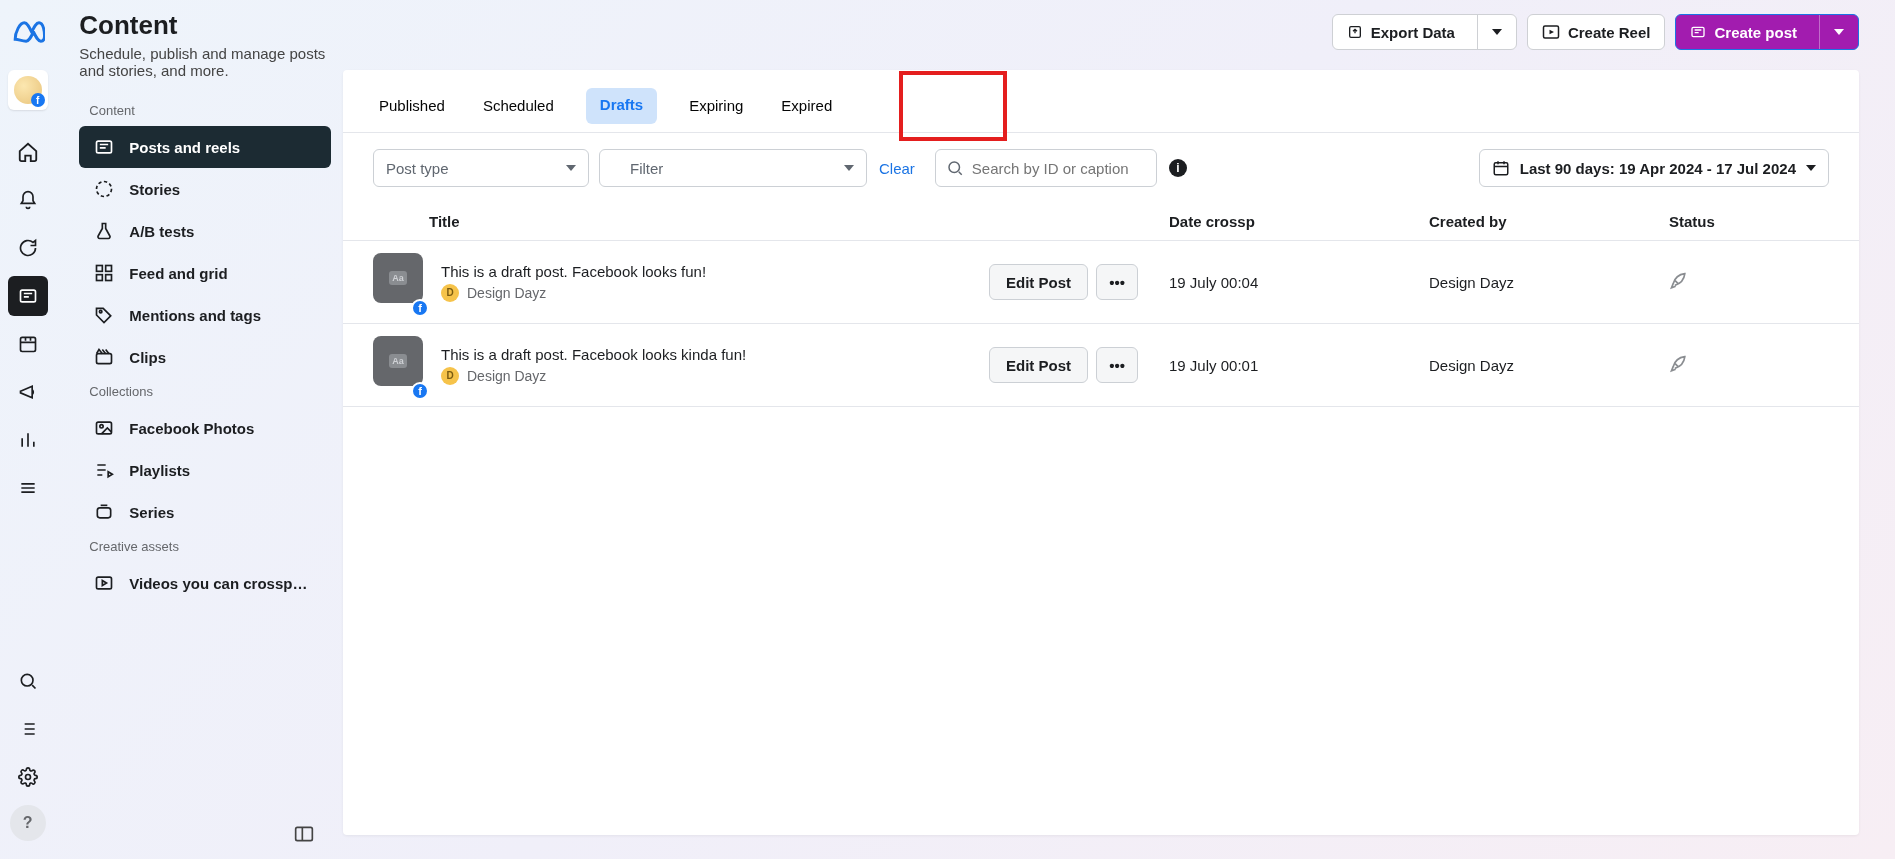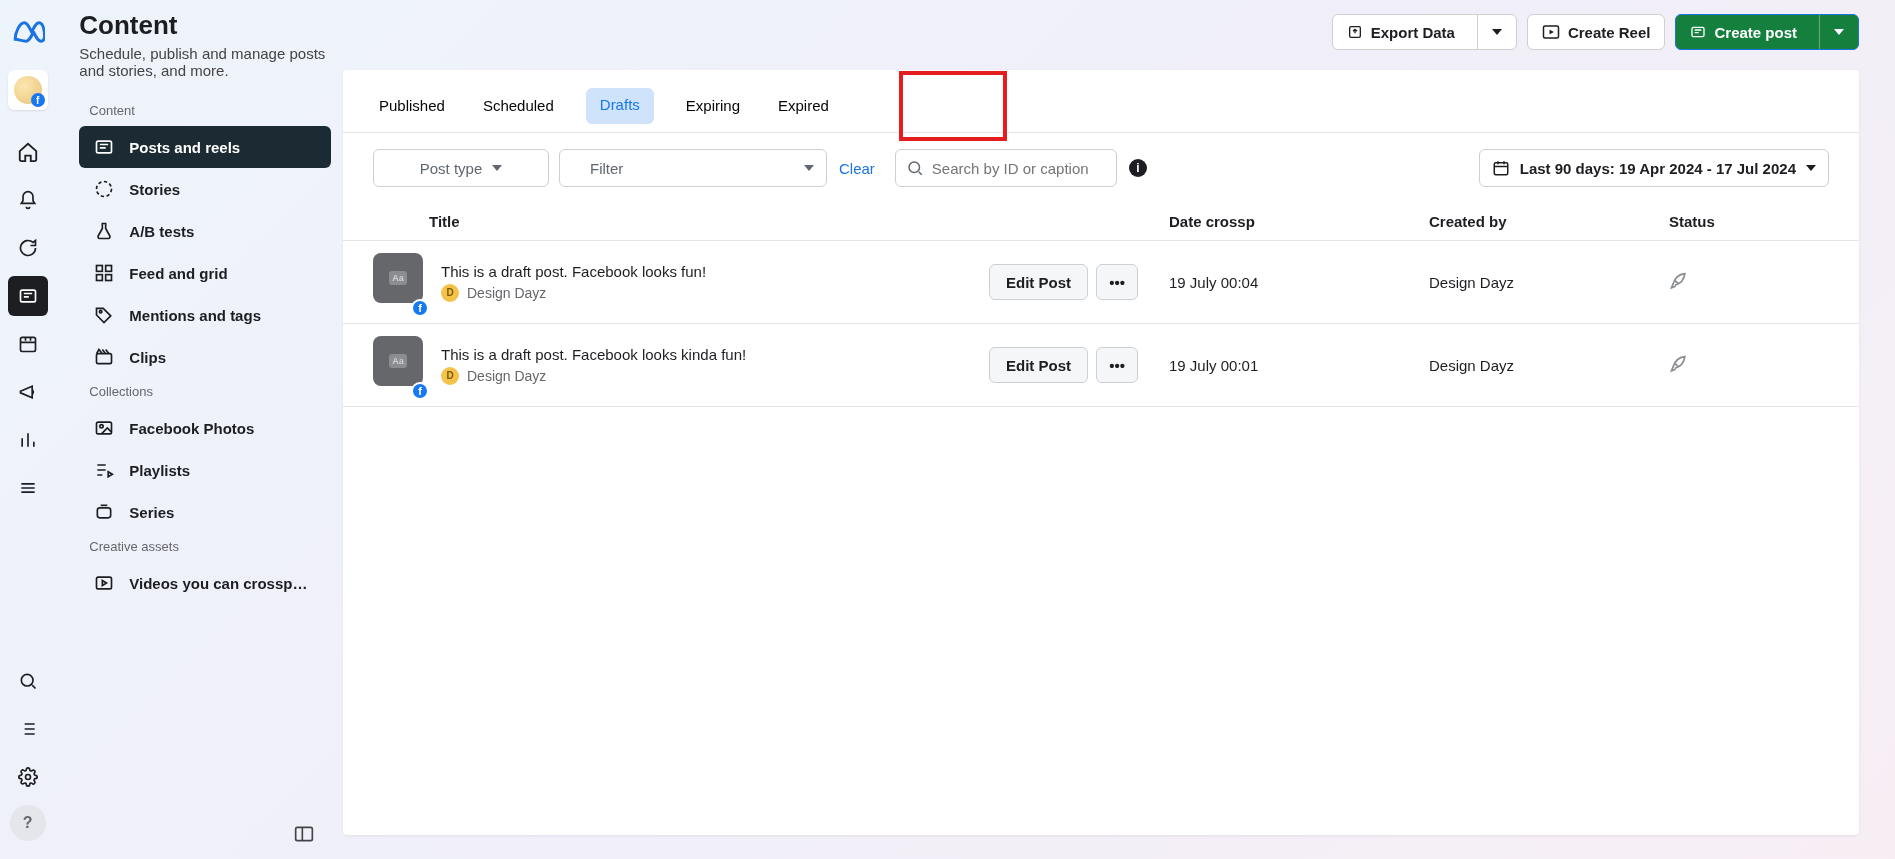--- a/index.html
+++ b/index.html
@@ -26,35 +26,35 @@
 .side-item.active { background:#1c2b33; color:#fff; }
 .side-icon { width:22px; height:22px; display:flex; align-items:center; justify-content:center; flex-shrink:0; }
 .collapse-btn { align-self:flex-end; width:38px; height:30px; border-radius:6px; display:flex; align-items:center; justify-content:center; cursor:pointer; margin-top:auto; margin-right: 8px; color:#444; }
 
 
 .header-actions { position:absolute; right:36px; top:14px; display:flex; gap:10px; }
 .btn { display:flex; align-items:center; gap:8px; padding: 0 14px; height:36px; background:#fff; border:1px solid #ced0d4; border-radius:6px; font-size:15px; font-weight:600; cursor:pointer; }
 .btn.split { padding:0; }
 .btn.split .seg { padding:0 14px; height:100%; display:flex; align-items:center; gap:8px; }
 .btn.split .seg + .seg { border-left:1px solid #ced0d4; }
-.btn.primary { background:#15803d; border-color:#1b74e4; color:#fff; }
+.btn.primary { background:#a21caf; border-color:#1b74e4; color:#fff; }
 .btn.primary.split .seg + .seg { border-left:1px solid rgba(255,255,255,.35); }
 
 
 .main { flex:1; padding: 70px 36px 24px 0; position:relative; }
 .panel { background:#fff; border-radius:4px; box-shadow: 0 1px 3px rgba(0,0,0,.06); height: 100%; display:flex; flex-direction:column; }
 .tabs { display:flex; gap: 26px; padding: 16px 30px 0; border-bottom:1px solid #e4e6eb; position:relative; }
 .tab { padding: 11px 6px 18px; font-size:15px; color:#050505; cursor:pointer; }
-.tab.active-pill { background:#cfe3fb; color:#1877f2; font-weight:400; border-radius:6px; padding: 8px 14px; margin-top:2px; margin-bottom:8px; }
+.tab.active-pill { background:#cfe3fb; color:#1877f2; font-weight:700; border-radius:6px; padding: 8px 14px; margin-top:2px; margin-bottom:8px; }
 .tab-highlight-box { position:absolute; border:4px solid #e41e1e; pointer-events:none; left:556px; top:71px; width:108px; height:70px; }
 
 .toolbar { display:flex; align-items:center; gap:10px; padding: 16px 30px; }
 .select { display:flex; align-items:center; justify-content:space-between; background:#fff; border:1px solid #ccd0d5; border-radius:6px; height:38px; padding:0 12px; font-size:15px; color:#606770; cursor:pointer; }
 .select .caret { margin-left:10px; }
-.sel-post { width:176px;justify-content:center; }
+.sel-post { width:216px; }
 .sel-filter { width:268px;padding-left:30px; }
 .clear-link { color:#1b74e4; font-size:15px; cursor:pointer; margin-left:2px; margin-right:10px; }
 .search-wrap { display:flex; align-items:center; border:1px solid #ccd0d5; border-radius:6px; height:38px; width:222px; padding:0 10px; gap:8px; }
 .search-wrap input { border:none; outline:none; font-size:15px; width:100%; color:#1c1e21; background:transparent; }
 .info-dot { width:18px; height:18px; border-radius:50%; background:#1c1e21; color:#fff; font-size:12px; display:flex; align-items:center; justify-content:center; font-weight:700; margin-left:2px; }
 .tool-spacer { flex:1; }
 .date-range { display:flex; align-items:center; gap:10px; border:1px solid #ccd0d5; border-radius:6px; height:38px; padding:0 12px; font-size:15px; font-weight:600; cursor:pointer; }
 
 
 .thead { display:grid; grid-template-columns: 56px 1fr 180px 260px 240px 160px; padding: 10px 30px; border-bottom:1px solid #e4e6eb; font-size:15px; font-weight:700; color:#1c1e21; }

